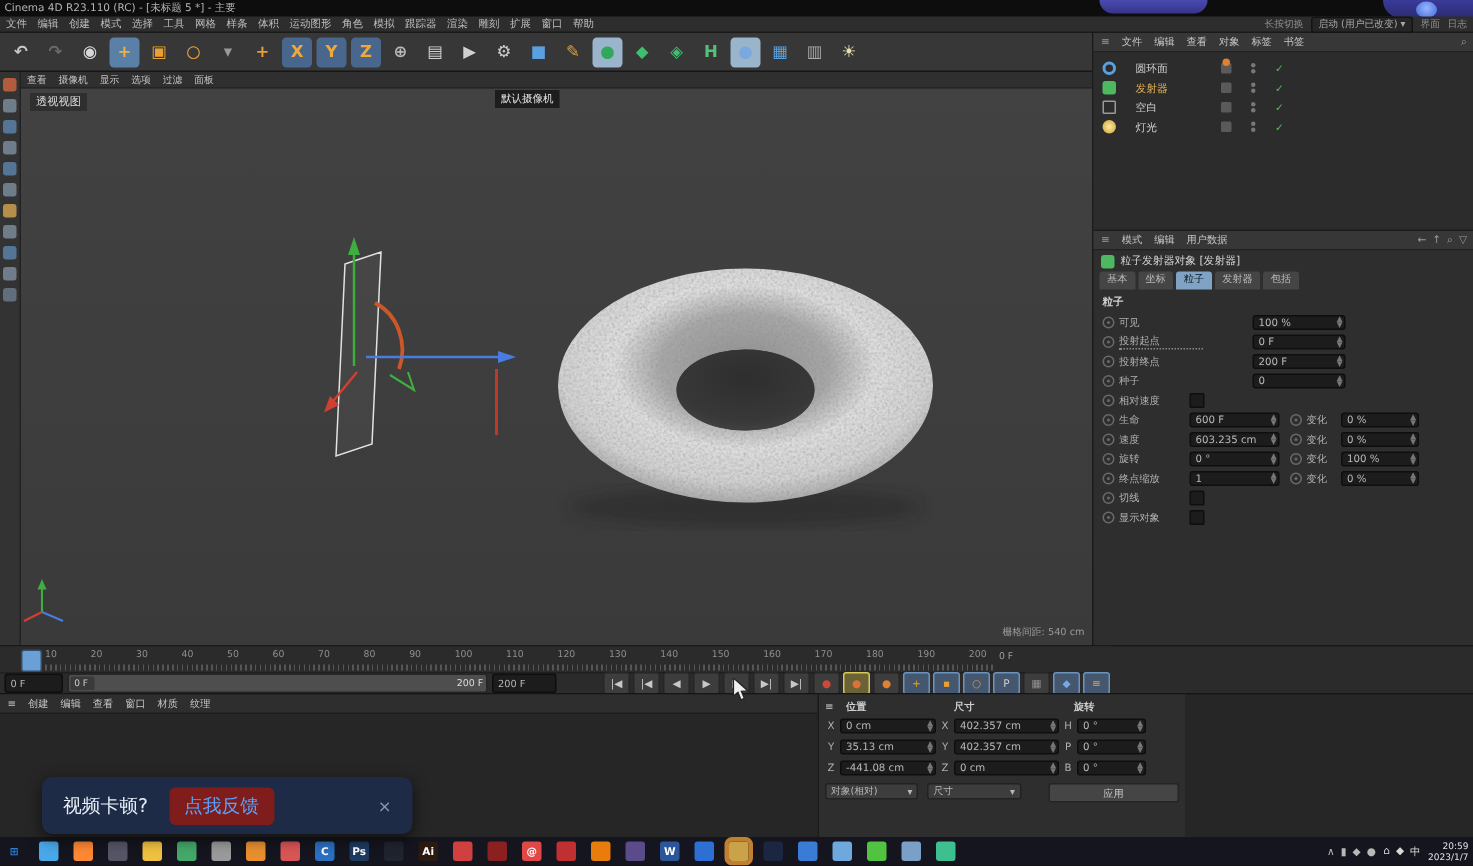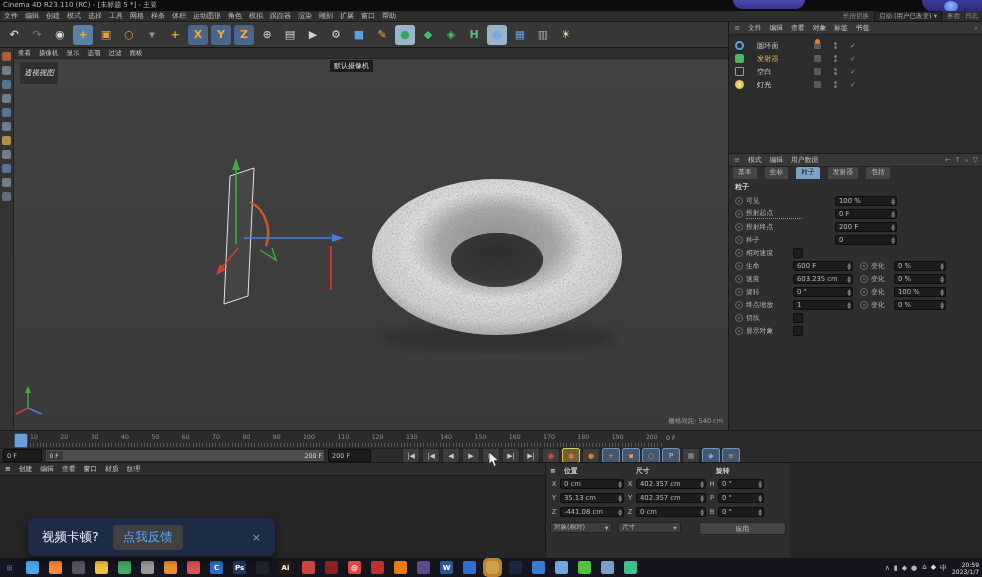--- a/index.html
+++ b/index.html
@@ -26,21 +26,21 @@
   #toolbar-right{position:absolute;right:6px;top:24px;display:flex;gap:4px;}
   #toolbar-right .tbi{width:16px;height:16px;font-size:9px;}
   
   #leftbar{left:0;top:48px;width:14px;height:382px;background:#333;border-right:1px solid #222;
            display:flex;flex-direction:column;align-items:center;gap:5px;padding-top:4px;box-sizing:border-box;}
   .lsi{width:9px;height:9px;border-radius:2px;opacity:.85;}
   
   #viewport{left:14px;top:48px;width:714px;height:382px;background:linear-gradient(#424242,#3a3a3a);overflow:hidden;}
   #vpmenu{left:0;top:0;width:714px;height:11px;background:#2f2f2f;display:flex;gap:8px;font-size:6.5px;
           line-height:11px;padding-left:4px;box-sizing:border-box;border-bottom:1px solid #242424;}
-  #vplabel{left:6px;top:14px;background:#20202088;color:#dcdcdc;font-size:7.5px;padding:6px 4px;font-style:italic;}
+  #vplabel{left:6px;top:14px;background:#20202088;color:#dcdcdc;font-size:7.5px;padding:1px 4px;}
   #vpcam{left:316px;top:12px;background:#1d1d1d;color:#e0e0e0;font-size:7px;padding:1px 4px;}
   #vpgrid{right:5px;bottom:4px;font-size:6.5px;color:#9a9a9a;position:absolute;}
   
   #rightpanel{left:728px;top:22px;width:254px;height:440px;background:#2e2e2e;border-left:1px solid #1a1a1a;box-sizing:border-box;}
   .pmenu{height:12px;background:#373737;border-bottom:1px solid #222;display:flex;gap:8px;font-size:6.8px;
          line-height:12px;padding-left:5px;}
   .pmenu .burger{color:#9a9a9a;font-size:7px;}
   .pmenu .micons{margin-left:auto;margin-right:4px;color:#9a9a9a;display:flex;gap:4px;font-size:7px;}
   #omlist{padding-top:4px;height:114px;border-bottom:1px solid #1c1c1c;background:#2c2c2c;}
   .orow{display:flex;align-items:center;height:13px;font-size:7.2px;gap:13px;padding-left:6px;position:relative;}
@@ -53,21 +53,21 @@
   .oicon[data-icon="light"]{background:radial-gradient(circle,#ffe9a0,#caa030);border-radius:50%;}
   .otag{width:7px;height:7px;background:#5a5a5a;border-radius:1px;}
   .odots{display:flex;flex-direction:column;gap:1px;}
   .odots i{width:3px;height:3px;border-radius:50%;background:#777;}
   .ocheck{color:#58c058;font-size:7px;}
   .omat{position:absolute;left:86px;top:0;width:5px;height:5px;border-radius:50%;background:#e08030;display:none;}
   .orow[data-mat="true"] .omat{display:block;}
   
   #attrtitle{display:flex;align-items:center;gap:4px;height:14px;font-size:7.2px;padding-left:5px;color:#d5d5d5;}
   #attrtitle .oicon{width:9px;height:9px;background:#4db860;border-radius:2px;}
-  #attrtabs{display:flex;gap:8px;padding-left:4px;height:12px;}
+  #attrtabs{display:flex;gap:2px;padding-left:4px;height:12px;}
   #attrtabs .tab{background:#454545;color:#bbb;font-size:6.8px;line-height:11px;padding:0 5px;border-radius:2px 2px 0 0;}
   #attrtabs .tab.active{background:#7fa3c4;color:#10161c;}
   #attrsection{font-size:7px;font-weight:bold;color:#cfcfcf;padding:3px 0 2px 6px;}
   .arow{display:flex;align-items:center;height:13px;font-size:6.8px;gap:3px;padding-left:6px;}
   .pdot{width:6px;height:6px;border:1px solid #6a6a6a;border-radius:50%;flex:none;position:relative;}
   .pdot:after{content:"";position:absolute;left:2px;top:2px;width:2px;height:2px;background:#6a6a6a;border-radius:50%;}
   .albl{width:86px;color:#b2b2b2;flex:none;overflow:hidden;white-space:nowrap;}
   .arow.link .albl{border-bottom:1px dotted #8a8a8a;width:auto;min-width:56px;margin-right:30px;}
   .afield{width:62px;height:10px;background:#1c1c1c;border:1px solid #0e0e0e;border-radius:2px;color:#b8b8b8;
           display:flex;align-items:center;padding-left:3px;box-sizing:border-box;flex:none;position:relative;}
@@ -119,21 +119,21 @@
   #coordfoot{display:flex;gap:6px;margin-top:3px;}
   .cdd{width:64px;height:11px;background:#3d3d3d;border:1px solid #222;border-radius:2px;font-size:6.5px;
        color:#b8b8b8;display:flex;align-items:center;justify-content:space-between;padding:0 3px;box-sizing:border-box;}
   #applybtn{width:88px;height:11px;background:#454545;border:1px solid #252525;border-radius:2px;font-size:6.8px;
             color:#c5c5c5;display:flex;align-items:center;justify-content:center;margin-left:12px;}
   
   #toast{left:28px;top:518px;width:247px;height:38px;background:#1d2b47;border-radius:7px;
          box-shadow:0 3px 10px rgba(0,0,0,.6);display:flex;align-items:center;gap:14px;padding:0 14px;
          box-sizing:border-box;z-index:50;}
   #toast .msg{color:#e8eef8;font-size:12.5px;}
-  #toast .act{color:#56a4ff;font-size:12.5px;background:#404040;padding:4px 10px;border-radius:4px;}
+  #toast .act{color:#56a4ff;font-size:12.5px;background:#7f1d1d;padding:4px 10px;border-radius:4px;}
   #toast .cls{color:#8d97a8;font-size:11px;margin-left:auto;}
   
   #taskbar{left:0;top:558px;width:982px;height:19px;background:#15151f;display:flex;align-items:center;}
   .tkicon{width:13px;height:13px;border-radius:2px;margin-left:10px;display:flex;align-items:center;justify-content:center;
           font-size:7px;font-weight:bold;color:#fff;flex:none;}
   .tkicon.hl{outline:3px solid #c08030;outline-offset:0;}
   #tray{margin-left:auto;display:flex;align-items:center;gap:5px;padding-right:3px;font-size:7px;color:#c8c8c8;}
   #clock{font-size:6px;color:#e0e0e0;text-align:right;line-height:7px;}
   
   #scene{position:absolute;left:0;top:0;}
@@ -370,20 +370,24 @@
         <span>编辑</span>
         <span>用户数据</span>
       </span>
     <span class="micons">
 
     <span>←</span>
         <span>↑</span>
         <span>⌕</span>
         <span>▽</span>
       </span>
+  </div>
+  <div id="attrtitle">
+    <span class="oicon"></span>
+    <span>粒子发射器对象 [发射器]</span>
   </div>
   <div id="attrtabs">
 
   <span class="tab">基本</span>
       <span class="tab">坐标</span>
       <span class="tab active">粒子</span>
       <span class="tab">发射器</span>
       <span class="tab">包括</span>
     </div>
   <div id="attrsection">粒子</div>

